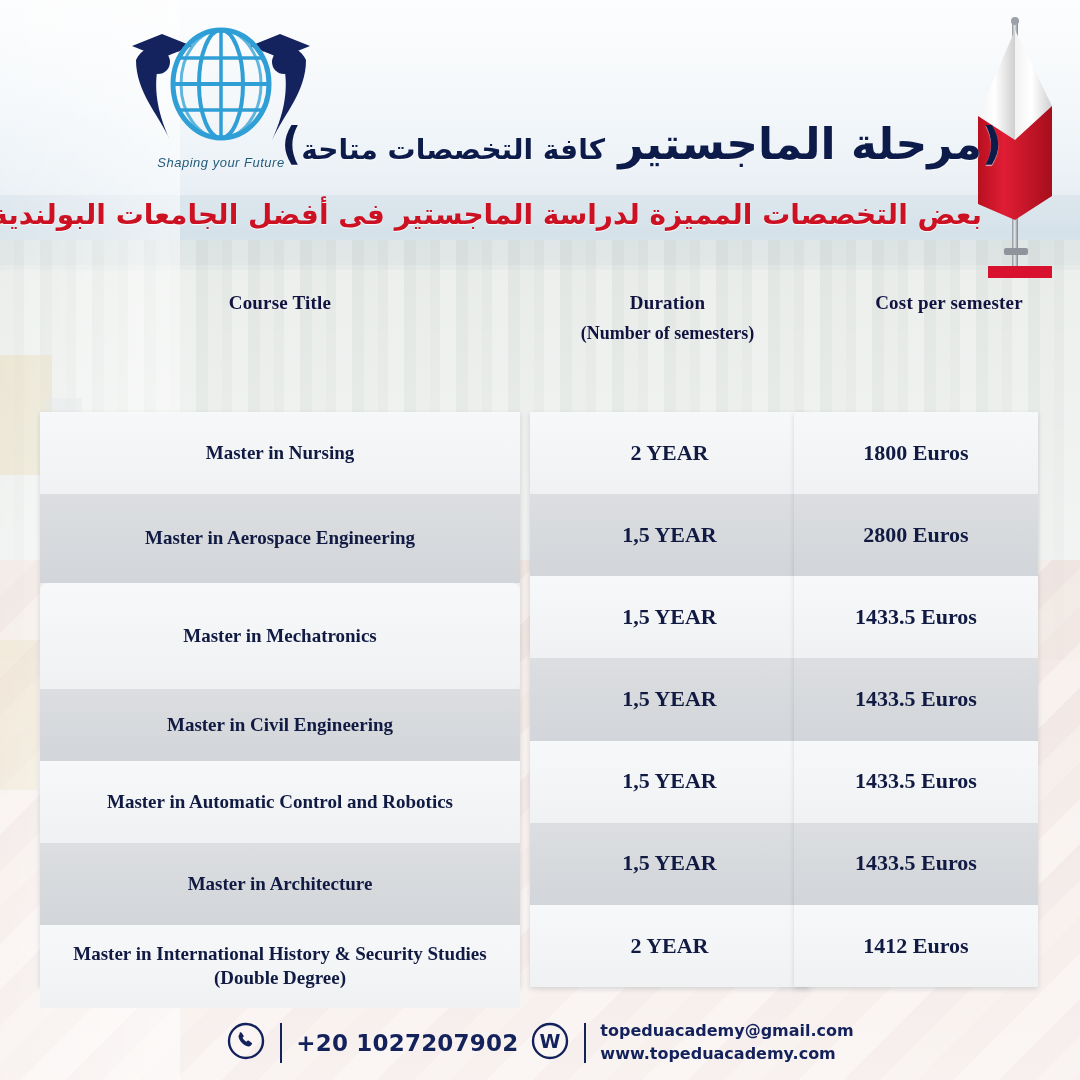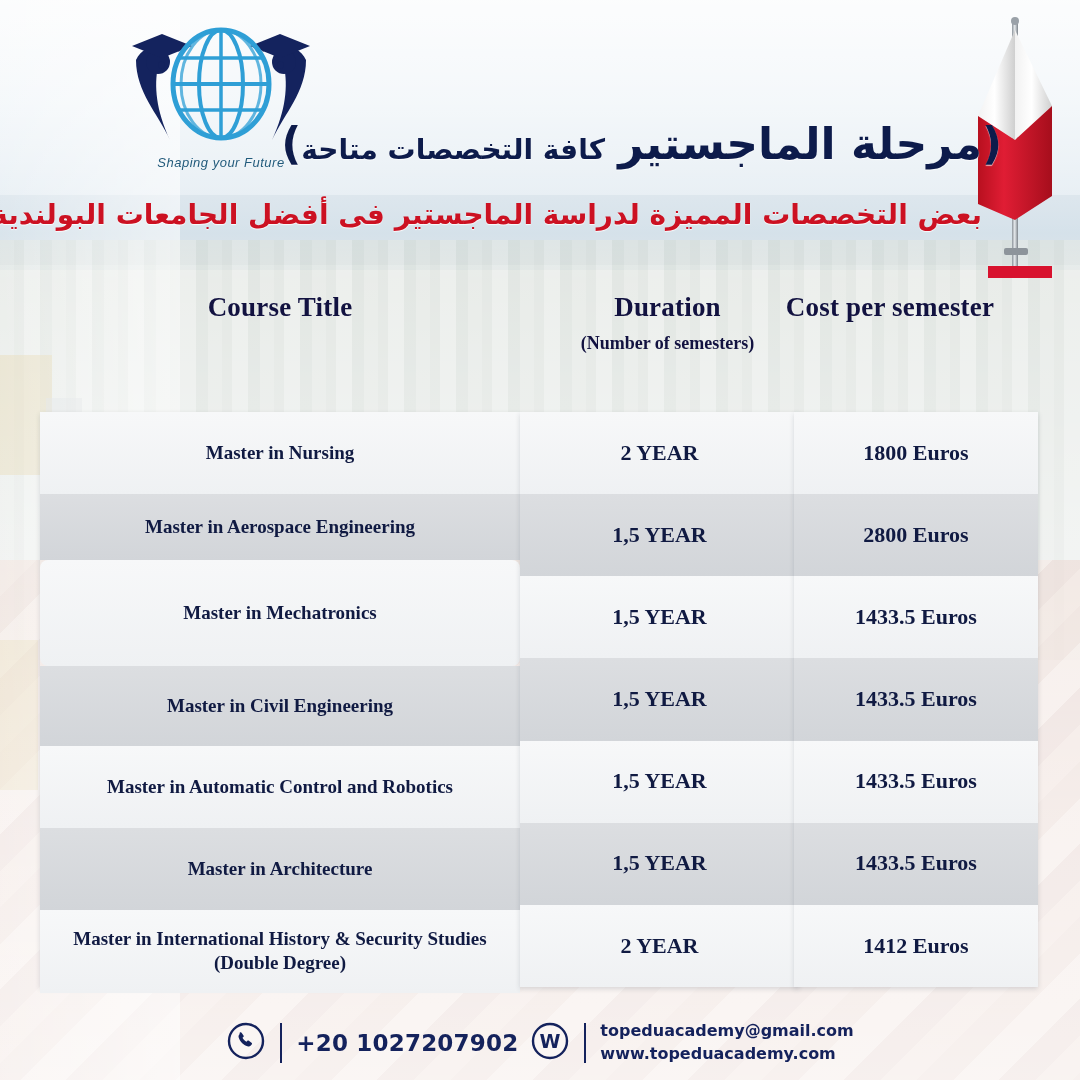--- a/index.html
+++ b/index.html
@@ -173,40 +173,40 @@
     left: 0; top: 0;
     width: 100%;
     clip-path: polygon(0 0, 100% 0, 100% 72%, 50% 100%, 0 72%);
   }
   .hdr-text {
     position: relative;
     z-index: 2;
     padding-top: 37px;
     line-height: 1.18;
   }
-  .hdr-title { font-size: 27px; letter-spacing: .2px; }
+  .hdr-title { font-size: 19px; letter-spacing: .2px; }
   .hdr-sub   { font-size: 18px; margin-top: 9px; }
 
   #hdr-course   { left: 0px;   width: 480px; height: 157px; }
   #hdr-duration { left: 502px; width: 251px; height: 157px; }
-  #hdr-cost     { left: 728px; width: 244px; height: 157px; text-align: center; }
+  #hdr-cost     { left: 787px; width: 244px; height: 157px; text-align: center; }
 
   #hdr-course   .hdr-shape { background: linear-gradient(180deg,#21a0ad 0%, #199aa8 100%); }
   #hdr-duration .hdr-shape { background: linear-gradient(180deg,#f3a01e 0%, #ed9a16 100%); }
   #hdr-cost     .hdr-shape { background: linear-gradient(180deg,#dc0f2b 0%, #d50c26 100%); }
 
   
   .bodycol {
     position: absolute;
     top: 157px;
     height: 575px;
     box-shadow: 0 2px 5px rgba(40,50,70,.16);
   }
   #body-course   { left: 0px;   width: 480px; }
-  #body-duration { left: 480px; width: 279px; }
+  #body-duration { left: 490px; width: 279px; }
   #body-cost     { left: 754px; width: 244px; }
 
   .cell {
     display: flex;
     align-items: center;
     justify-content: center;
     text-align: center;
     color: #101a42;
     font-family: "Liberation Serif", serif;
     font-weight: bold;
@@ -356,23 +356,23 @@
 
     <div class="hdr" id="hdr-cost">
       <div class="hdr-shape"></div>
       <div class="hdr-text">
         <div class="hdr-title">Cost per semester</div>
       </div>
     </div>
 
     <div class="bodycol" id="body-course">
         <div class="cell odd" style="height: 82.1429px;">Master in Nursing</div>
-        <div class="cell even" style="height: 66px;">Master in Aerospace Engineering</div>
+        <div class="cell even" style="height: 89px;">Master in Aerospace Engineering</div>
         <div class="cell odd" style="height: 106px; border-radius: 8px;">Master in Mechatronics</div>
-        <div class="cell even" style="height: 80px;">Master in Civil Engineering</div>
+        <div class="cell even" style="height: 72px;">Master in Civil Engineering</div>
         <div class="cell odd" style="height: 82.1429px;">Master in Automatic Control and Robotics</div>
         <div class="cell even" style="height: 82.1429px;">Master in Architecture</div>
         <div class="cell odd" style="height: 82.1429px;">Master in International History &amp; Security Studies (Double Degree)</div>
       </div>
     <div class="bodycol" id="body-duration">
         <div class="cell odd" style="height: 82.1429px;">2 YEAR</div>
         <div class="cell even" style="height: 82.1429px;">1,5 YEAR</div>
         <div class="cell odd" style="height: 82.1429px;">1,5 YEAR</div>
         <div class="cell even" style="height: 82.1429px;">1,5 YEAR</div>
         <div class="cell odd" style="height: 82.1429px;">1,5 YEAR</div>

